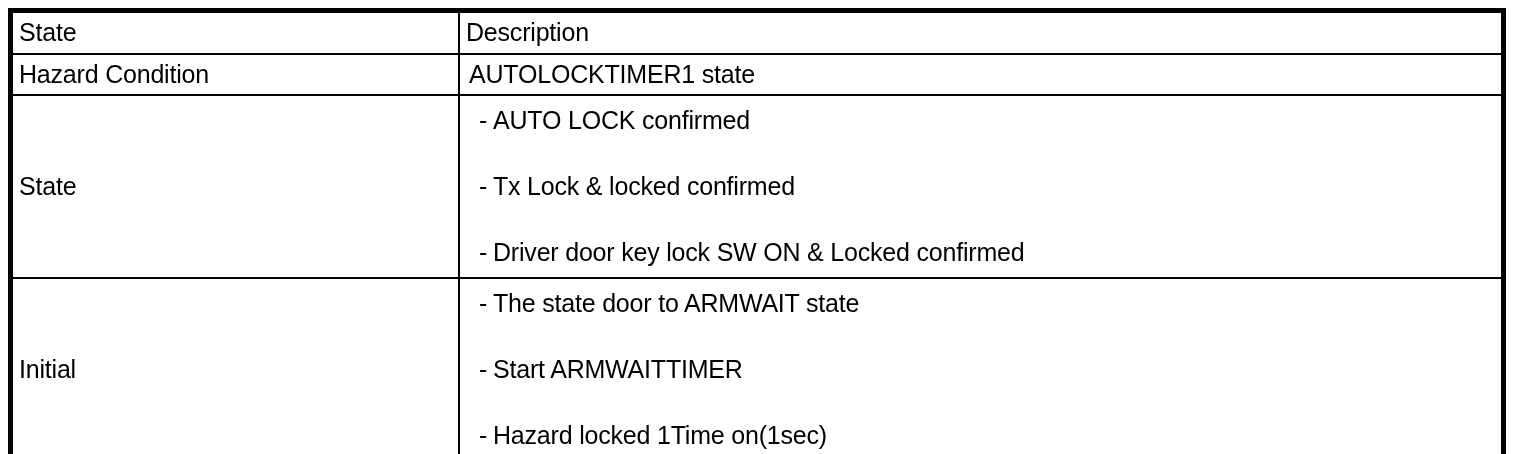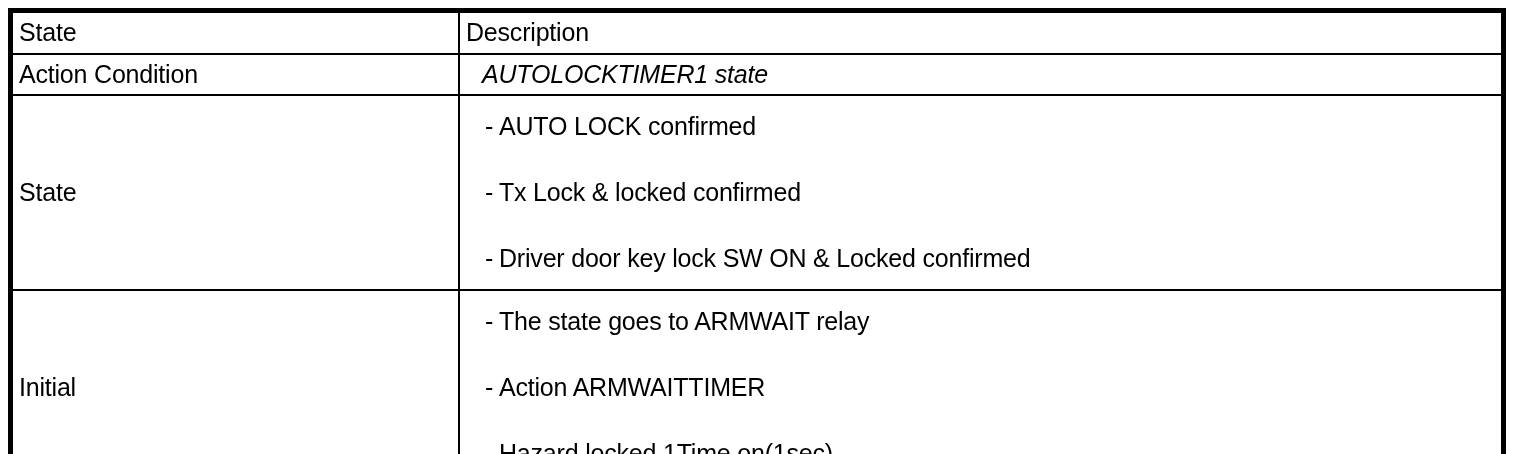--- a/index.html
+++ b/index.html
@@ -58,41 +58,40 @@
   .cell-label {
     padding-left: 6px;
     font-size: 25px;
     line-height: 29px;
     letter-spacing: -0.2px;
     white-space: nowrap;
     font-stretch: condensed;
   }
 
   .cell-single {
-    padding-left: 22px;
+    padding-left: 9px;
     font-size: 25px;
     line-height: 29px;
     letter-spacing: -0.2px;
     white-space: nowrap;
     font-stretch: condensed;
-    font-style: italic;
   }
 
   .bullet-list {
     margin: 0;
     padding: 0 0 0 9px;
     list-style: none;
   }
   .bullet-list li {
     font-size: 25px;
     line-height: 29px;
     letter-spacing: -0.2px;
     white-space: nowrap;
     font-stretch: condensed;
-    margin: 16px;
+    margin: 10px;
     padding: 0;
   }
   .bullet-list li + li {
     margin-top: 37px;   
   }
   .bullet-list li .dash {
     display: inline-block;
     width: 14px;
   }
 </style>
@@ -112,21 +111,21 @@
         <td>
           <div class="cell-label">State</div>
         </td>
         <td>
           <div class="cell-label">Description</div>
         </td>
       </tr>
 
       <tr class="row-initial">
         <td>
-          <div class="cell-label">Action Condition</div>
+          <div class="cell-label">Hazard Condition</div>
         </td>
         <td>
           <div class="cell-single">AUTOLOCKTIMER1 state</div>
         </td>
       </tr>
 
       <tr class="row-event">
         <td>
           <div class="cell-label">State</div>
         </td>
@@ -145,24 +144,24 @@
         </td>
       </tr>
 
       <tr class="row-action">
         <td>
           <div class="cell-label">Initial</div>
         </td>
         <td>
           <ul class="bullet-list">
             <li>
-              <span class="dash">-</span><span>The state goes to ARMWAIT relay</span>
+              <span class="dash">-</span><span>The state door to ARMWAIT state</span>
             </li>
             <li>
-              <span class="dash">-</span><span>Action ARMWAITTIMER</span>
+              <span class="dash">-</span><span>Start ARMWAITTIMER</span>
             </li>
             <li>
               <span class="dash">-</span><span>Hazard locked 1Time on(1sec)</span>
             </li>
           </ul>
         </td>
       </tr>
 
     </tbody>
   </table>

